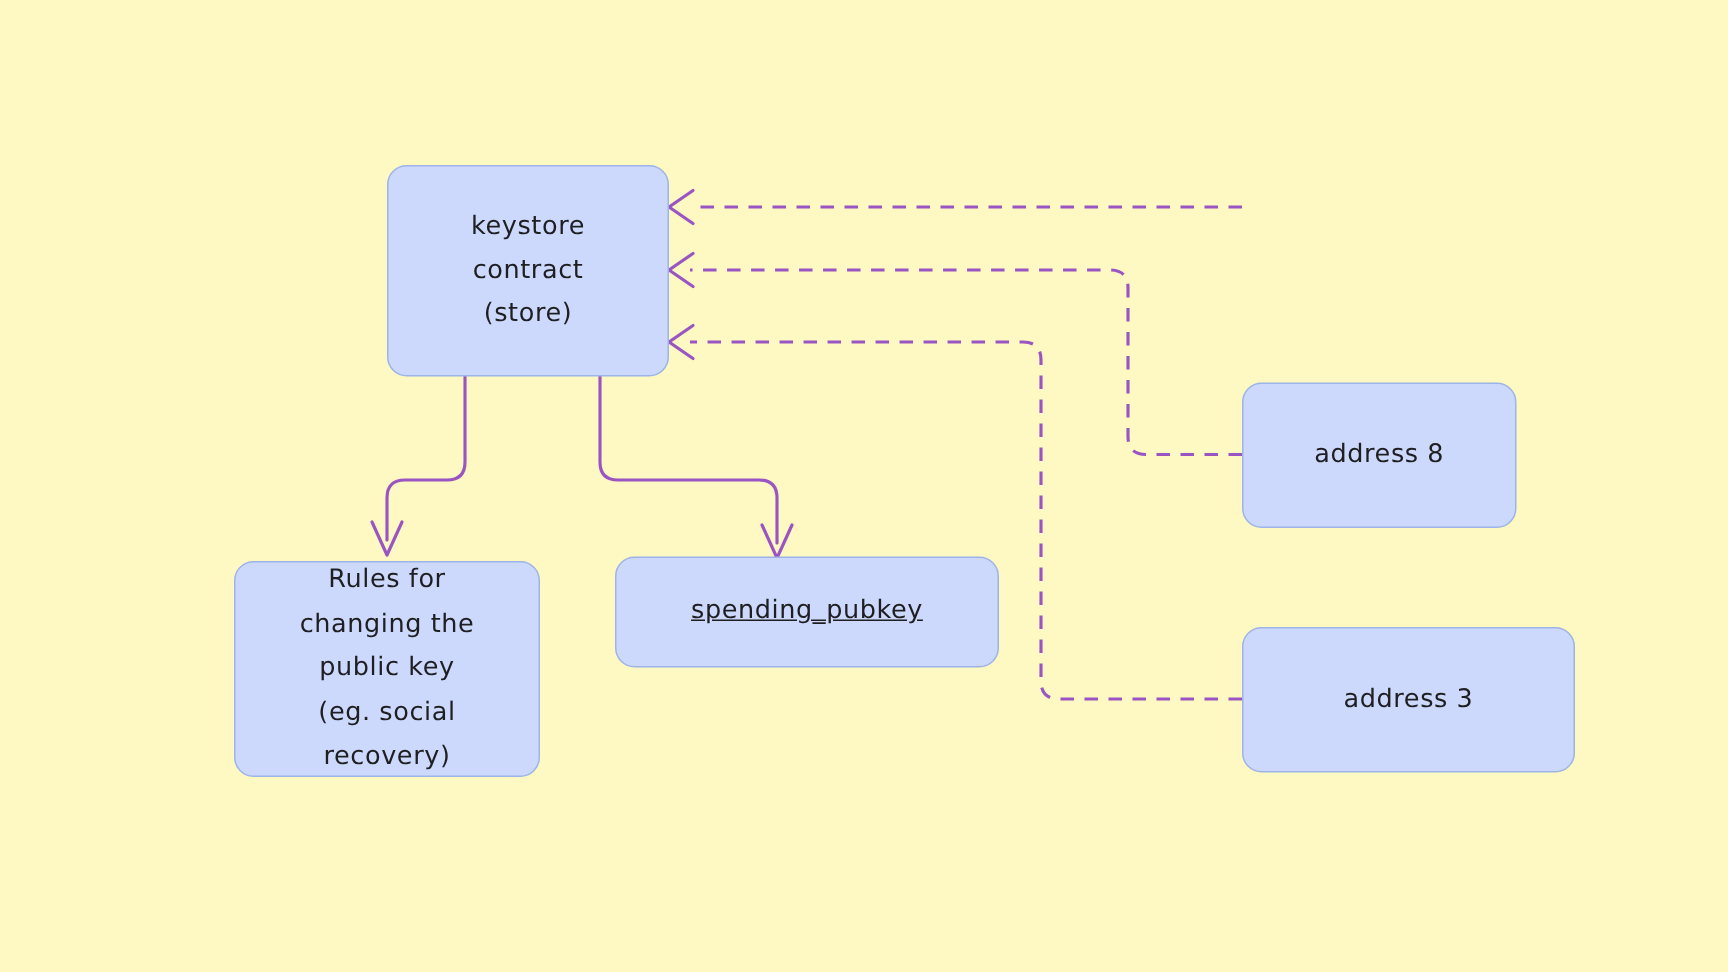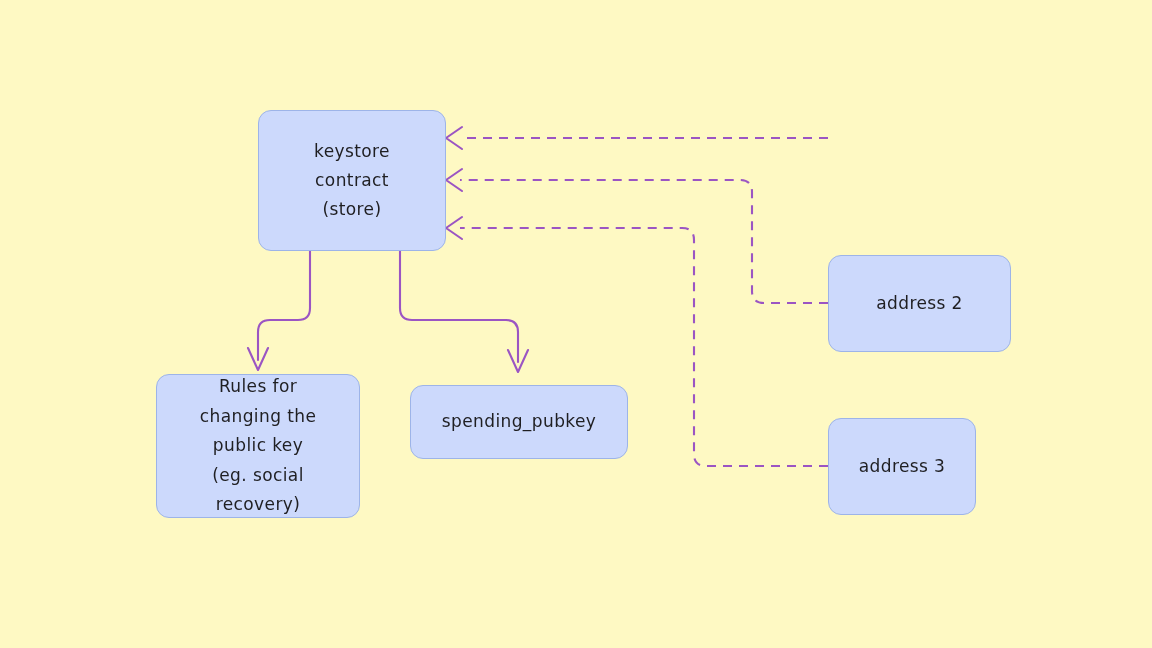--- a/index.html
+++ b/index.html
@@ -44,24 +44,24 @@
     white-space: pre-line;
     padding: 4px 6px;
     box-shadow: 0 0 0 0 rgba(0,0,0,0);
   }
   .node-label {
     display: block;
     white-space: pre-line;
   }
   #node-keystore  { left: 258px; top: 110px; width: 188px; height: 141px; }
   #node-rules     { left: 156px; top: 374px; width: 204px; height: 144px; }
-  #node-spending  { left: 410px; top: 385px; width: 218px; height: 74px; }
+  #node-spending  { left: 410px; top: 371px; width: 256px; height: 74px; text-decoration: underline; }
   #node-address1  { left: 828px; top: 91px;  width: 183px; height: 97px; }
   #node-address2  { left: 828px; top: 255px; width: 183px; height: 97px; }
-  #node-address3  { left: 828px; top: 418px; width: 148px; height: 97px; }
+  #node-address3  { left: 828px; top: 418px; width: 222px; height: 97px; }
   #node-rules .node-label { line-height: 1.74; }
 </style>
 </head>
 <body>
 
 <div id="canvas">
 
   <svg id="edge-layer" viewBox="0 0 1152 648" width="1152" height="648" xmlns="http://www.w3.org/2000/svg">
 
     <g>
@@ -103,20 +103,20 @@
 (eg. social
 recovery)</span>
   </div>
 
   <div class="node" id="node-spending">
     <span class="node-label">spending_pubkey</span>
   </div>
 
 
   <div class="node" id="node-address2">
-    <span class="node-label">address 2</span>
+    <span class="node-label">address 8</span>
   </div>
 
   <div class="node" id="node-address3">
     <span class="node-label">address 3</span>
   </div>
 
 </div>
 
 </body></html>

